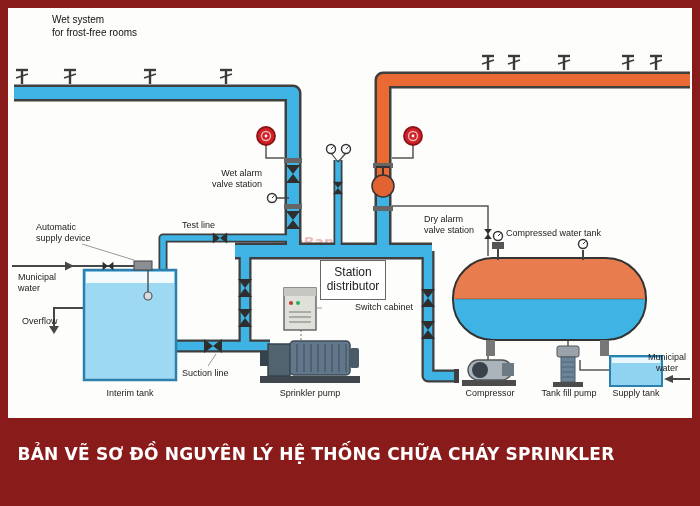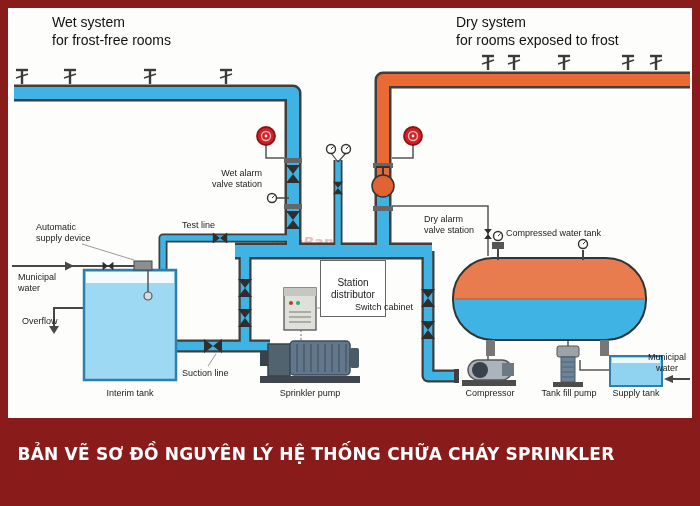--- a/index.html
+++ b/index.html
@@ -1,23 +1,23 @@
 <!DOCTYPE html>
 <html><head>
 <meta charset="utf-8">
 <style>
   html,body{margin:0;padding:0;background:#fff;}
   .frame{position:relative;width:700px;height:506px;background:#8a1b1b;font-family:"Liberation Sans",sans-serif;overflow:hidden;}
   .diagram{position:absolute;left:8px;top:8px;width:684px;height:410px;background:#fdfdfb;overflow:hidden;}
   .diagram svg{position:absolute;left:0;top:0;}
   .label{position:absolute;font:9px/1.2 "Liberation Sans",sans-serif;color:#1b1b1b;white-space:pre-line;}
-  .sys-label{font-size:14px;line-height:1.3;color:#111;}
+  .sys-label{font-size:10px;line-height:1.3;color:#111;}
   .ta-r{text-align:right;}
   .ta-c{text-align:center;}
-  .box-label{border:1px solid #666;background:#fff;padding:16px 3px;text-align:center;font-size:10px;line-height:1.15;}
+  .box-label{border:1px solid #666;background:#fff;padding:5px 3px;text-align:center;font-size:12px;line-height:1.15;}
   .watermark{position:absolute;left:262px;top:226px;font:italic bold 14px "DejaVu Sans",sans-serif;color:rgba(214,88,88,0.38);}
   .banner{position:absolute;left:0;top:418px;width:632px;height:88px;display:flex;justify-content:center;align-items:flex-start;padding-top:26px;box-sizing:border-box;}
   .banner-title{color:#ffffff;font-family:"DejaVu Sans","Liberation Sans",sans-serif;font-weight:bold;font-size:17px;letter-spacing:0.2px;text-align:center;}
 </style>
 </head>
 <body>
 
 <div class="frame">
   <div class="diagram">
 
@@ -198,22 +198,20 @@
         <use href="#spk" transform="translate(556,46)"></use>
         <use href="#spk" transform="translate(620,46)"></use>
         <use href="#spk" transform="translate(648,46)"></use>
       </g>
 
       <rect x="446" y="361" width="5" height="14" fill="#3f3f3f"></rect>
     </svg>
 
     <div class="label sys-label" style="left:44px;top:5px;">Wet system
 for frost-free rooms</div>
-    <div class="label sys-label" style="left:448px;top:5px;">Dry system
-for rooms exposed to frost</div>
 
     <div class="label ta-r" style="left:188px;top:160px;width:66px;">Wet alarm
 valve station</div>
     <div class="label" style="left:416px;top:206px;width:70px;">Dry alarm
 valve station</div>
     <div class="label" style="left:174px;top:212px;">Test line</div>
     <div class="label" style="left:28px;top:214px;">Automatic
 supply device</div>
     <div class="label" style="left:10px;top:264px;">Municipal
 water</div>

